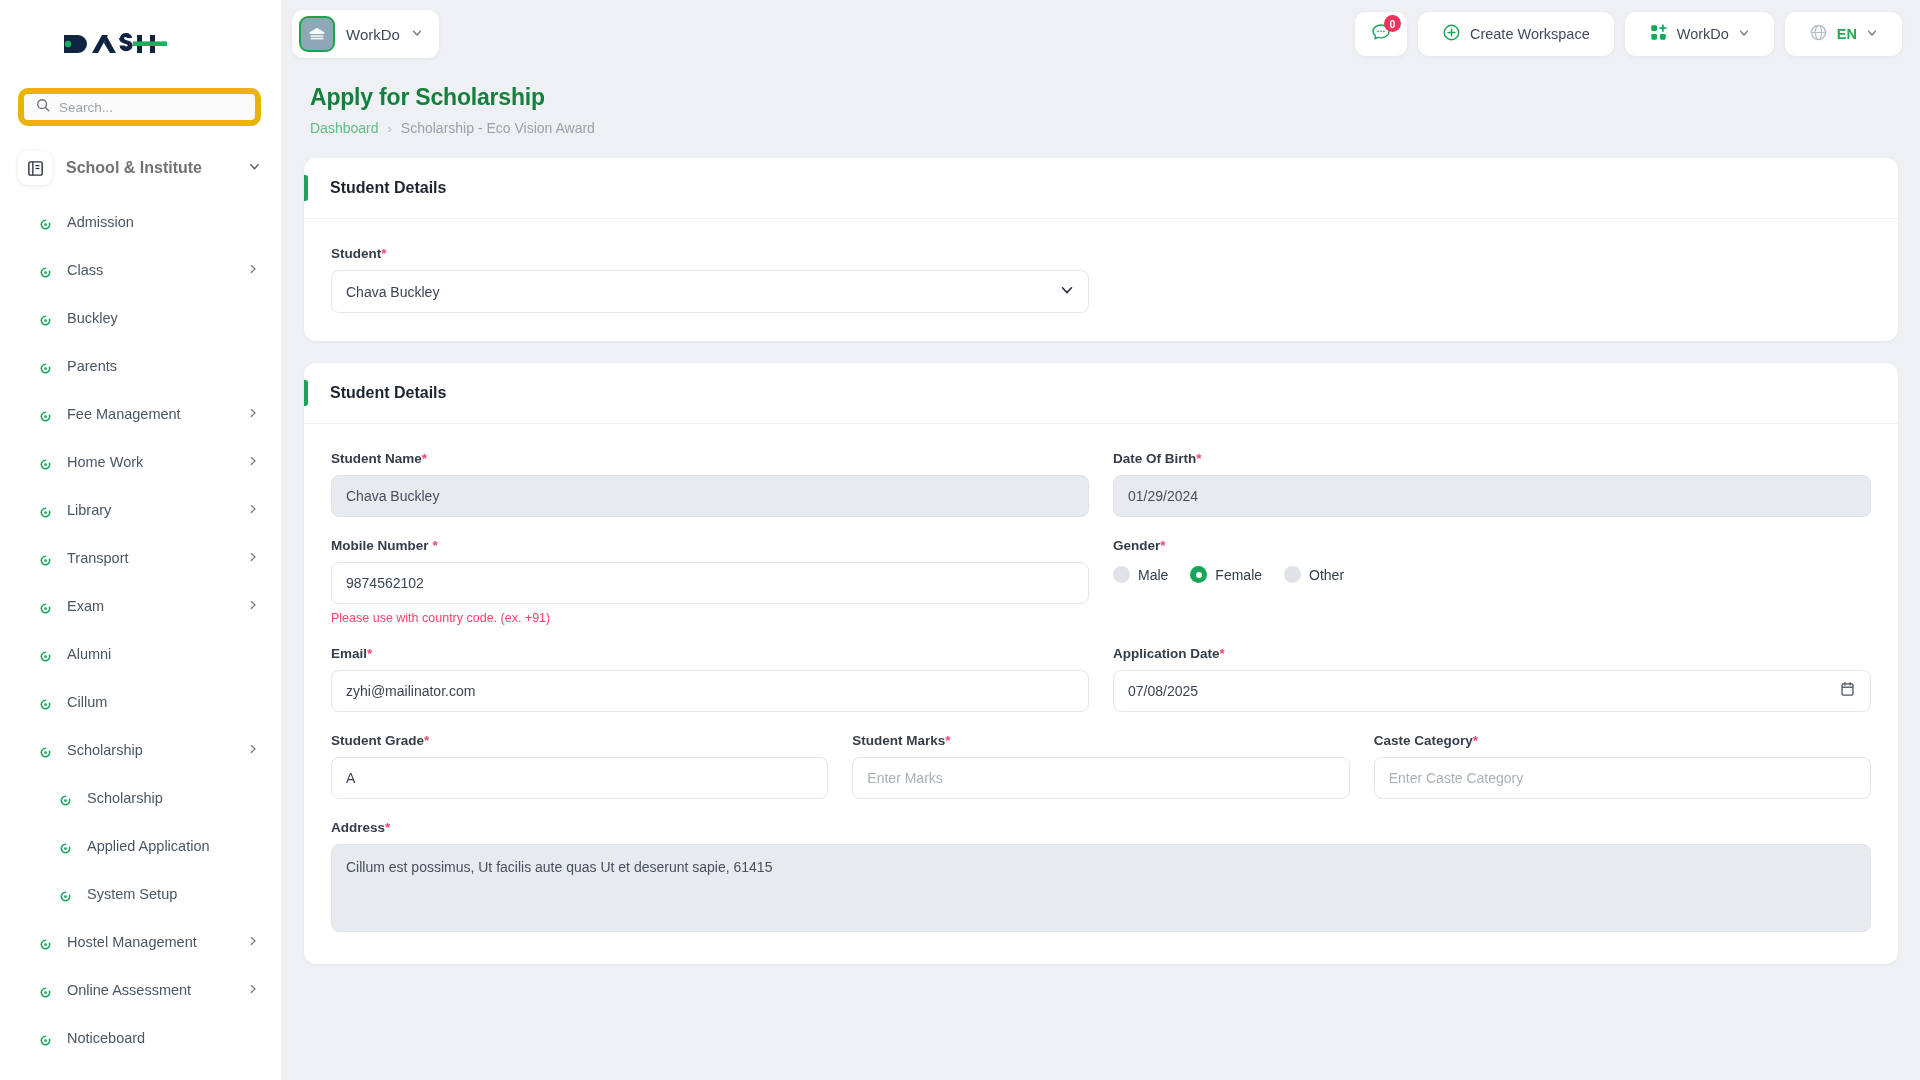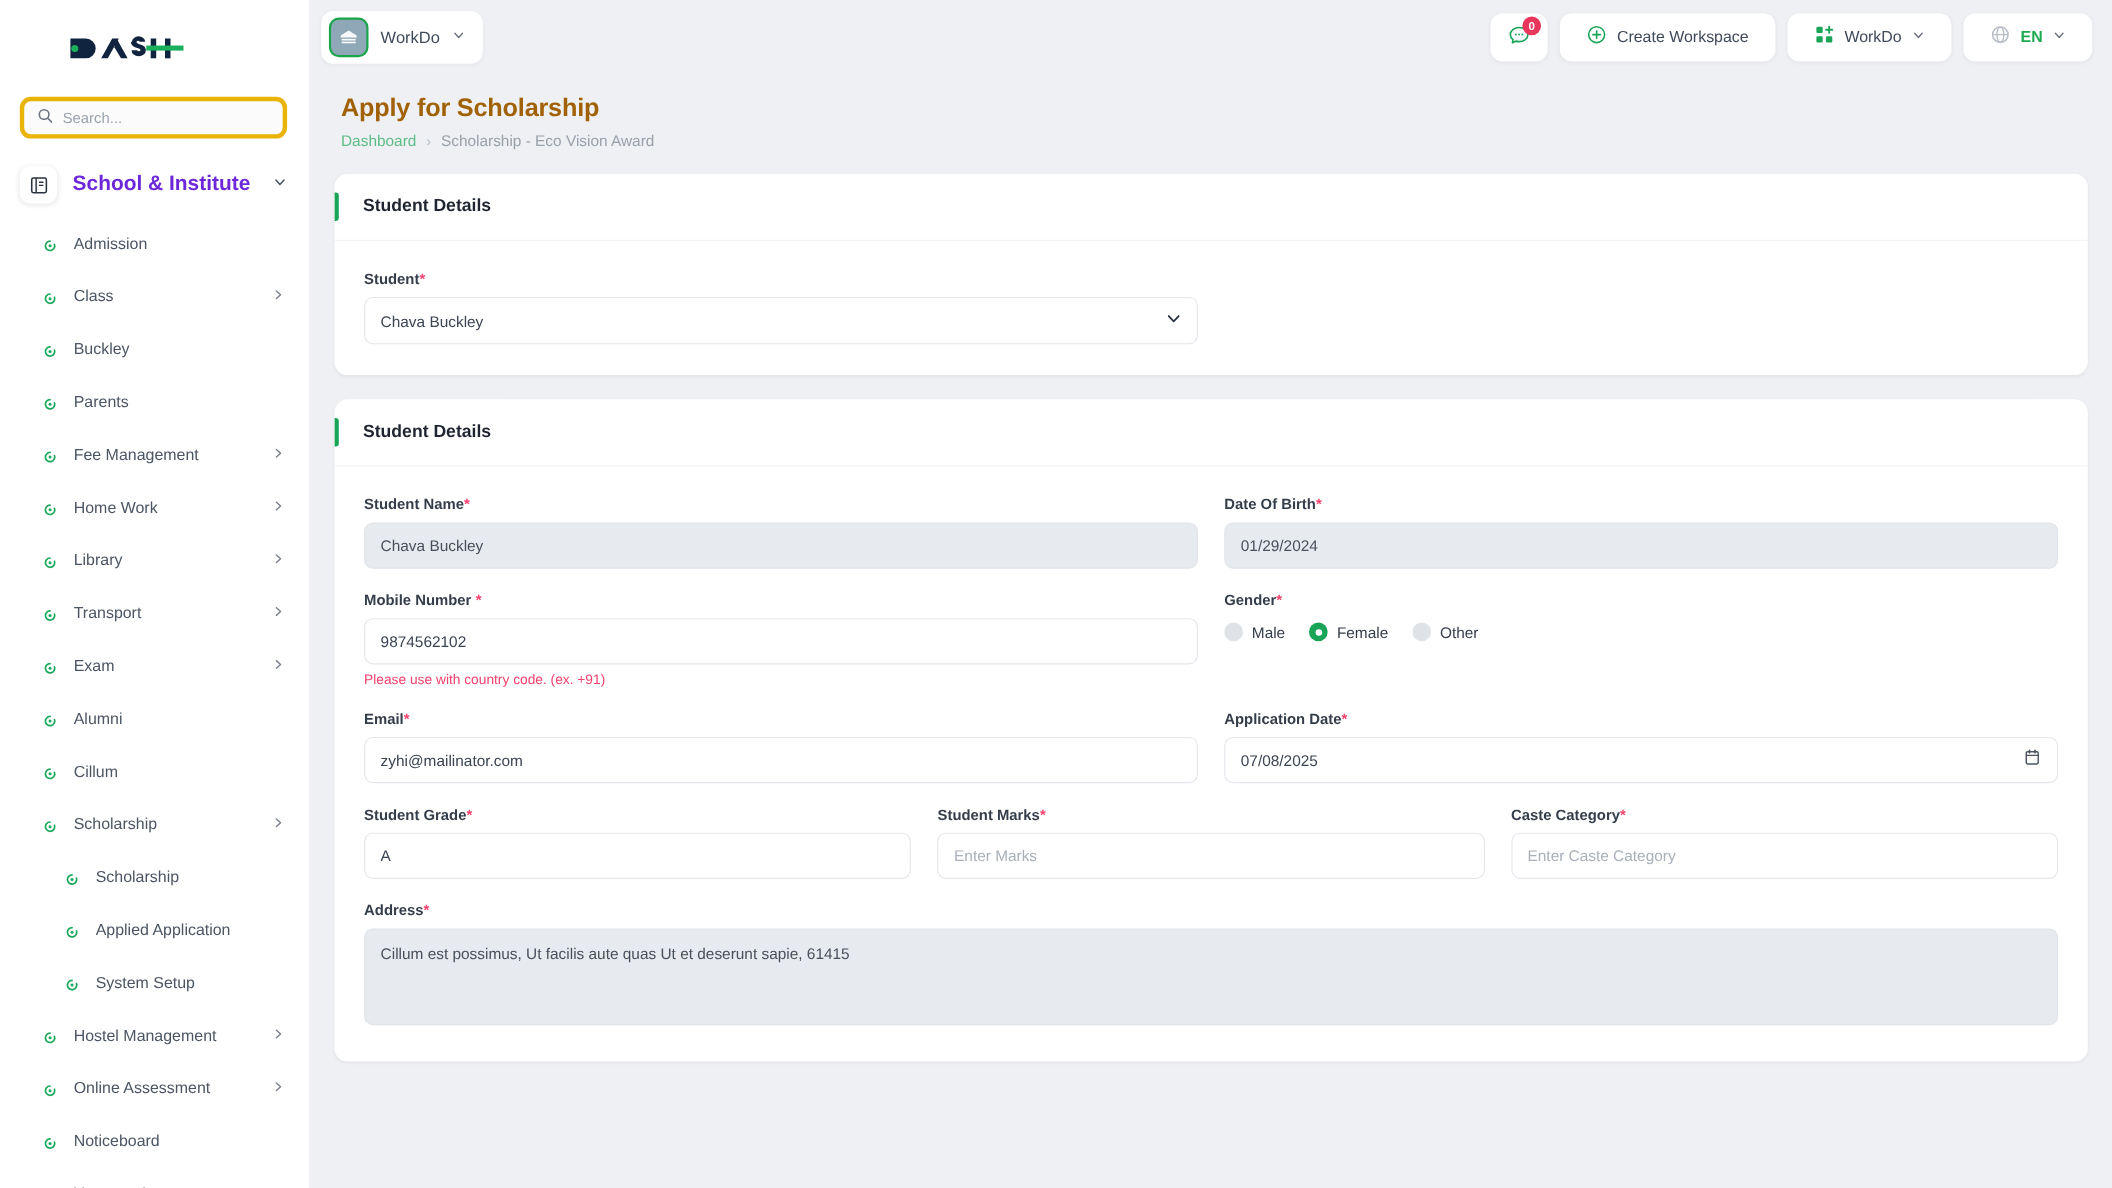--- a/index.html
+++ b/index.html
@@ -23,21 +23,21 @@
   .brand {
     height: 88px;
     display: flex; align-items: center;
     padding-left: 62px;
   }
   .brand svg { display:block; }
 
   .search-wrap { padding: 0 20px 0 18px; }
   .search-box {
     height: 38px;
-    border: 4px solid #eab308;
+    border: 6px solid #eab308;
     border-radius: 10px;
     background: #fbfbfc;
     display: flex; align-items: center;
     padding: 0 12px;
     gap: 9px;
   }
   .search-box .mag { flex: 0 0 auto; }
   .search-box input {
     border: none; outline: none; background: transparent;
     font-family: "Liberation Sans", sans-serif;
@@ -56,21 +56,21 @@
   }
   .nav-head .hicon {
     width: 34px; height: 34px;
     border-radius: 9px;
     background: #ffffff;
     box-shadow: 0 1px 5px rgba(17,24,39,.10);
     display: flex; align-items: center; justify-content: center;
     flex: 0 0 34px;
   }
   .nav-head .htext {
-    font-size: 19px; font-weight: 600; color: #6d28d9;
+    font-size: 16px; font-weight: 600; color: #737373;
     flex: 1 1 auto;
   }
   .chev-d { flex: 0 0 auto; }
 
   .nav-list { margin-top: 4px; }
   .nav-item {
     display: flex; align-items: center;
     height: 48px;
     padding-left: 40px; padding-right: 22px;
     gap: 15px;
@@ -142,21 +142,21 @@
   }
   .lang .txt { color: #1eab53; font-weight: 600; font-size: 14.5px; }
 
   
   .content {
     flex: 1 1 auto;
     padding: 10px 22px 0 22px;
     overflow: hidden;
   }
   .page-title {
-    font-size: 23px; font-weight: 600; color: #a16207;
+    font-size: 23px; font-weight: 600; color: #15803d;
     letter-spacing: -.2px;
     margin: 6px 0 0 6px;
   }
   .crumbs {
     display: flex; align-items: center; gap: 9px;
     margin: 9px 0 0 6px;
     font-size: 14px;
   }
   .crumbs .c-link { color: #5dbd86; cursor: pointer; }
   .crumbs .c-sep { color: #b6bcc6; font-size: 13px; }

